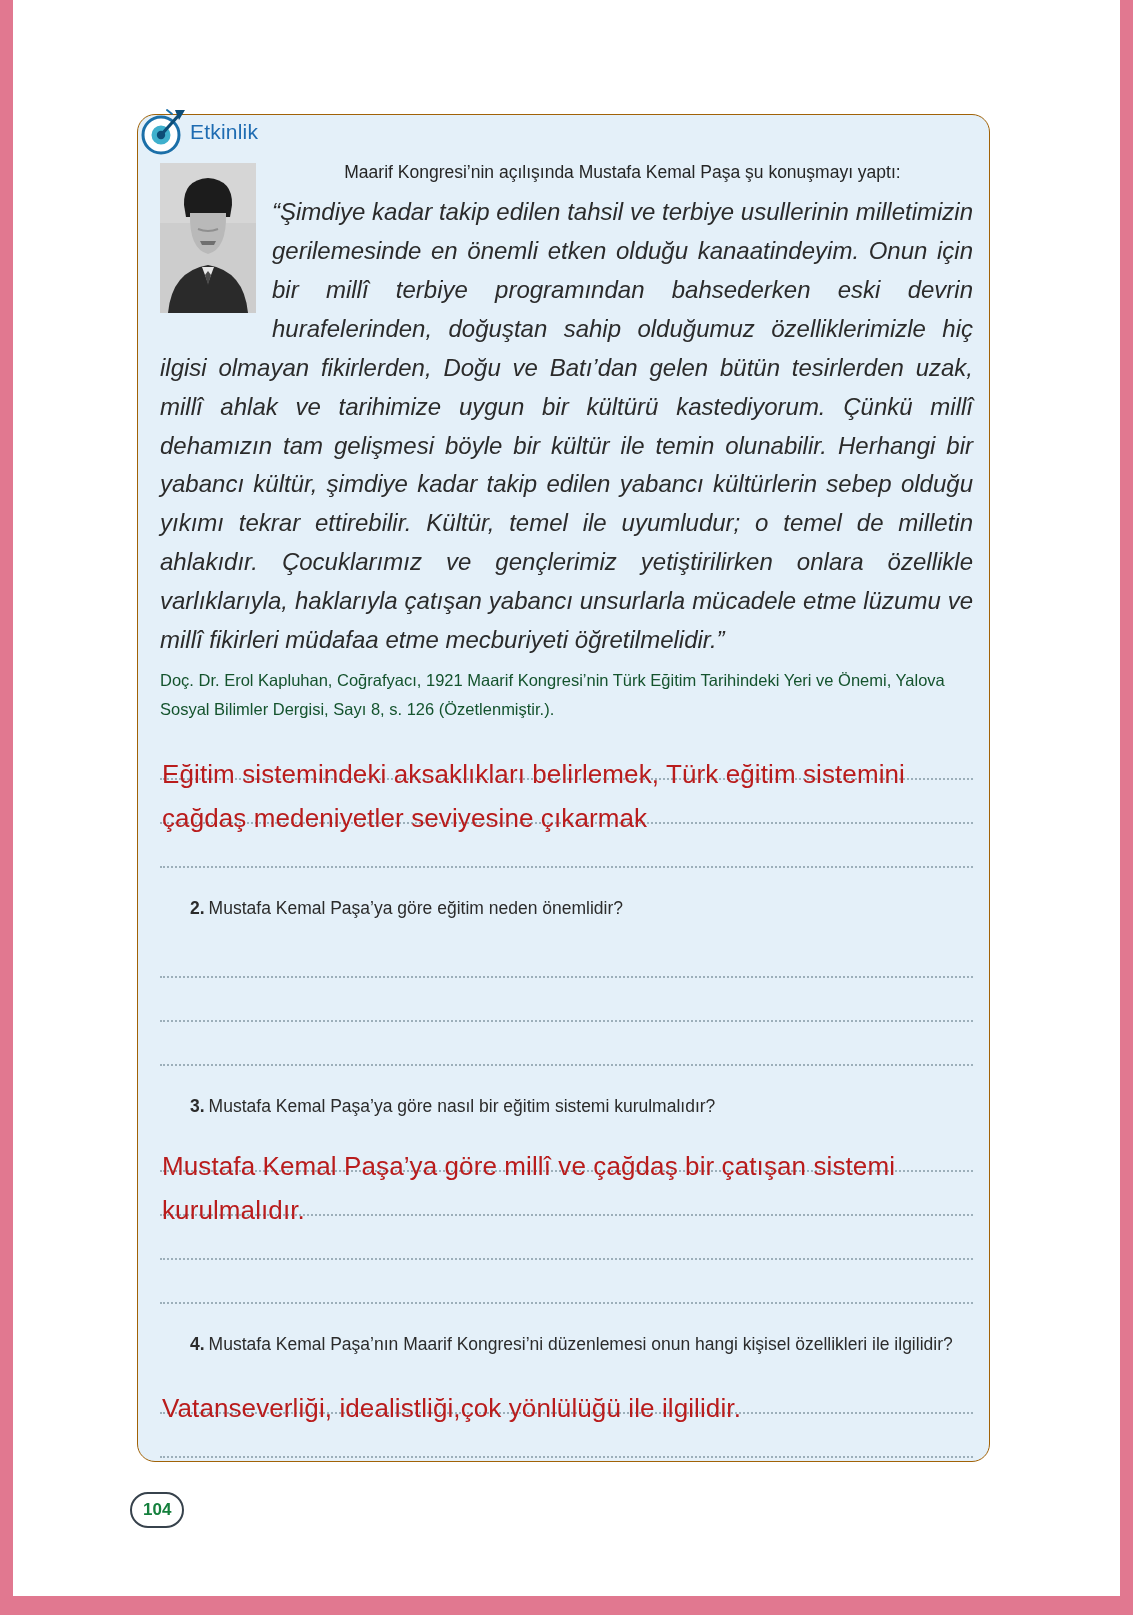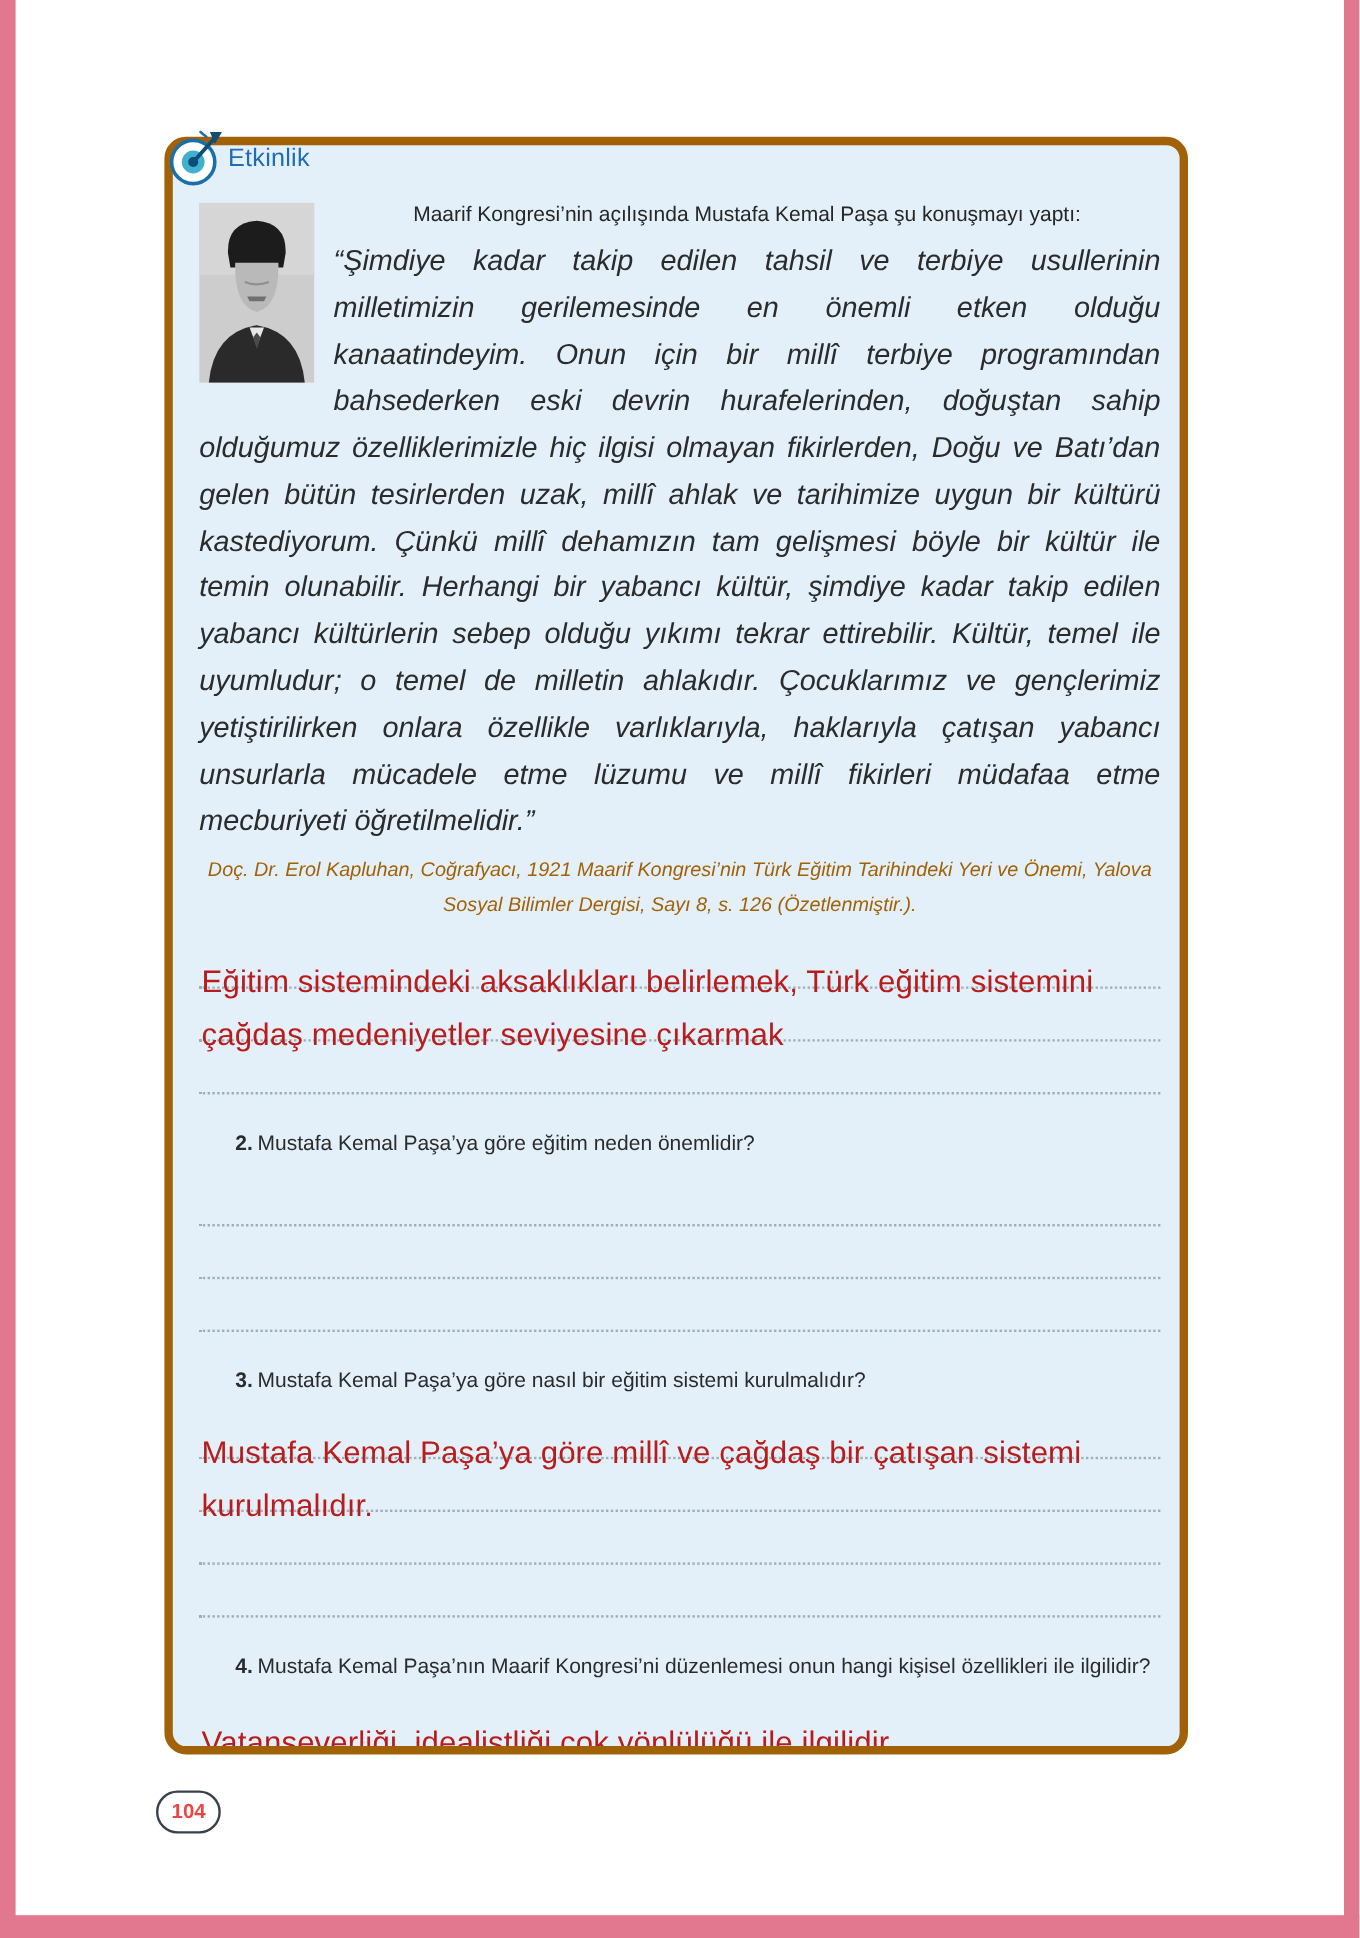--- a/index.html
+++ b/index.html
@@ -9,42 +9,42 @@
   .page { position:relative; width:1133px; height:1615px; background:#ffffff; overflow:hidden; }
 
   .edge-bar { position:absolute; background:#e17890; }
   .edge-left  { left:0; top:0; width:13px; height:1615px; }
   .edge-right { right:0; top:0; width:13px; height:1615px; }
   .edge-bottom{ left:0; bottom:0; width:1133px; height:19px; }
 
   .page-number-pill {
     position:absolute; left:130px; top:1492px;
     background:#ffffff; border:2px solid #37424c; border-radius:18px;
-    padding:6px 11px; font-size:17px; font-weight:600; color:#ef4444; z-index:4;
+    padding:6px 11px; font-size:17px; font-weight:600; color:#15803d; z-index:4;
   }
 
   .activity-card {
     position:absolute; left:137px; top:114px; width:853px; height:1348px;
-    background:#e4f0f9; border:7px solid #a16207; border-radius:18px; overflow:hidden;
+    background:#e4f0f9; border:1px solid #a16207; border-radius:18px; overflow:hidden;
   }
 
   .activity-header { position:absolute; left:139px; top:108px; display:flex; align-items:center; z-index:5; }
   .activity-icon { width:48px; height:48px; display:inline-block; }
   .activity-label { color:#1e6cb2; font-weight:normal; font-size:21px; margin-left:3px; letter-spacing:0.2px; }
 
   .content { padding:44px 16px 0 22px; }
 
   .portrait { float:left; width:96px; height:150px; margin:4px 16px 6px 0; }
   .portrait svg { display:block; }
 
   .intro { text-align:center; font-size:17.5px; line-height:1.5; margin-bottom:8px; color:#262626; }
 
   .quote { font-style:italic; font-size:24px; line-height:1.62; text-align:justify; color:#2b2b2b; }
 
-  .citation { clear:both; text-align:center; font-style:italic; font-size:16.5px; line-height:1.75; margin-top:6px; color:#a16207; }
+  .citation { clear:both; text-align:left; font-size:16.5px; line-height:1.75; margin-top:6px; color:#14532d; }
 
   .instruction { margin-top:16px; font-weight:bold; font-size:17.5px; line-height:1.6; text-align:justify; text-indent:30px; color:#1d1d1d; }
 
   .question { margin-top:26px; font-size:17.5px; line-height:1.6; text-align:justify; text-indent:30px; color:#2b2b2b; }
   .question.first { margin-top:22px; }
   .q-num { font-weight:bold; margin-right:4px; }
 
   .answer-area { position:relative; margin-top:12px; }
   .answer-area.tight { margin-top:8px; }
   .answer-line { height:44px; border-bottom:2px dotted #9cafba; }

